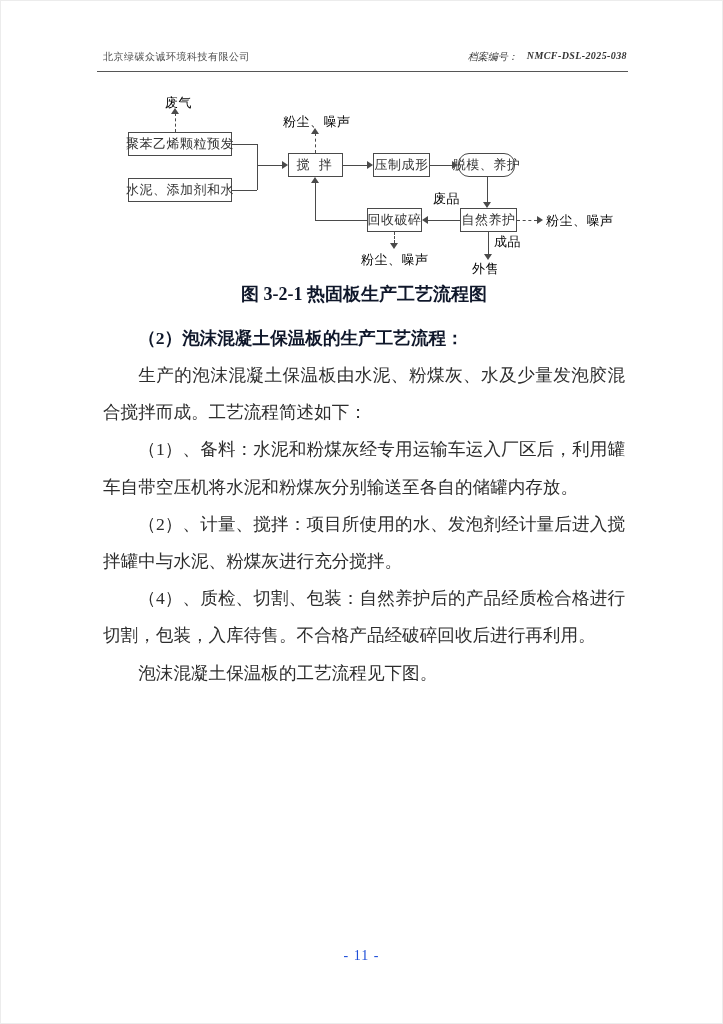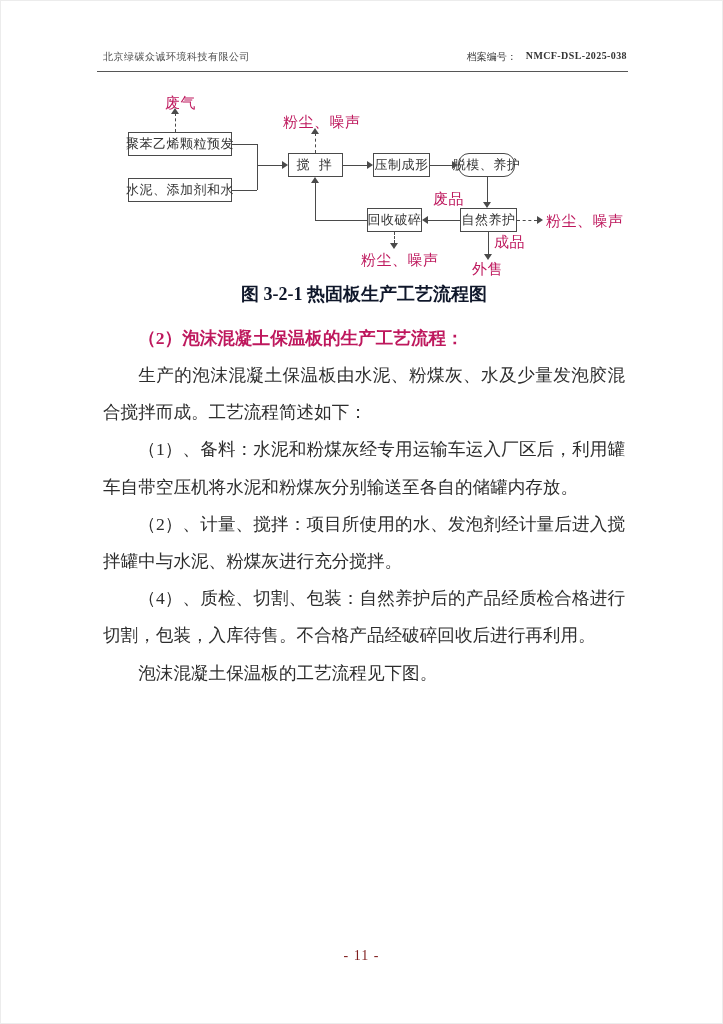--- a/index.html
+++ b/index.html
@@ -19,58 +19,58 @@
     overflow:hidden;
     box-shadow:inset 0 0 0 1px #ececec;
   }
   
   .header{
     position:absolute;left:103px;right:96px;top:50px;
     display:flex;justify-content:space-between;align-items:baseline;
     font-size:10px;color:var(--header-ink);
   }
   .company{letter-spacing:0.5px;}
-  .archive{display:flex;gap:9px;color:#3a3a3a;}
+  .archive{display:flex;gap:9px;color:#3a3a3a;font-style:italic;}
   .archive-number{font-weight:600;letter-spacing:0.4px;color:#333;}
   .header-rule{
     position:absolute;left:97px;right:95px;top:71px;
     border-top:1.5px solid #565656;
   }
   
   .flowchart{
     position:absolute;left:97px;top:90px;width:536px;height:192px;
     font-size:13px;color:#333;
   }
   .fc-box{
     position:absolute;height:24px;
     border:1px solid var(--line);
     display:flex;align-items:center;justify-content:center;
     box-sizing:border-box;white-space:nowrap;
     background:var(--paper);
     letter-spacing:0.5px;
   }
-  .fc-label{position:absolute;white-space:nowrap;font-size:15px;color:#be185d;letter-spacing:0.5px;text-align:right;}
+  .fc-label{position:absolute;white-space:nowrap;font-size:13px;color:#000000;letter-spacing:0.5px;text-align:right;}
   .hl{position:absolute;height:1px;background:var(--line);}
   .vl{position:absolute;width:1px;background:var(--line);}
   .dvl{position:absolute;width:0;border-left:1px dashed var(--line);}
   .dhl{position:absolute;height:0;border-top:1px dashed var(--line);}
   .ah{position:absolute;width:0;height:0;}
   .ah-r{border-top:4px solid transparent;border-bottom:4px solid transparent;border-left:6px solid var(--line);}
   .ah-l{border-top:4px solid transparent;border-bottom:4px solid transparent;border-right:6px solid var(--line);}
   .ah-u{border-left:4px solid transparent;border-right:4px solid transparent;border-bottom:6px solid var(--line);}
   .ah-d{border-left:4px solid transparent;border-right:4px solid transparent;border-top:6px solid var(--line);}
   
   .body-area{position:absolute;left:103px;top:281px;width:522px;}
   .caption{font-weight:700;font-size:18px;text-align:center;line-height:26px;margin:0 0 13px 0;color:#0f172a;}
-  .heading{font-weight:700;font-size:17.6px;line-height:37px;text-indent:2em;margin:0;color:#be185d;}
+  .heading{font-weight:700;font-size:17.6px;line-height:37px;text-indent:2em;margin:0;color:#0f172a;}
   .para{font-size:17.6px;line-height:37.2px;text-indent:2em;text-align:justify;margin:0;}
   
   .footer{
     position:absolute;left:0;top:948px;width:100%;
-    text-align:center;font-size:14px;color:#7f1d1d;letter-spacing:1px;
+    text-align:center;font-size:14px;color:#1d4ed8;letter-spacing:1px;
   }
 </style>
 </head>
 <body>
 
 <div class="page">
 
   <div class="header">
     <span class="company">北京绿碳众诚环境科技有限公司</span>
     <span class="archive">

